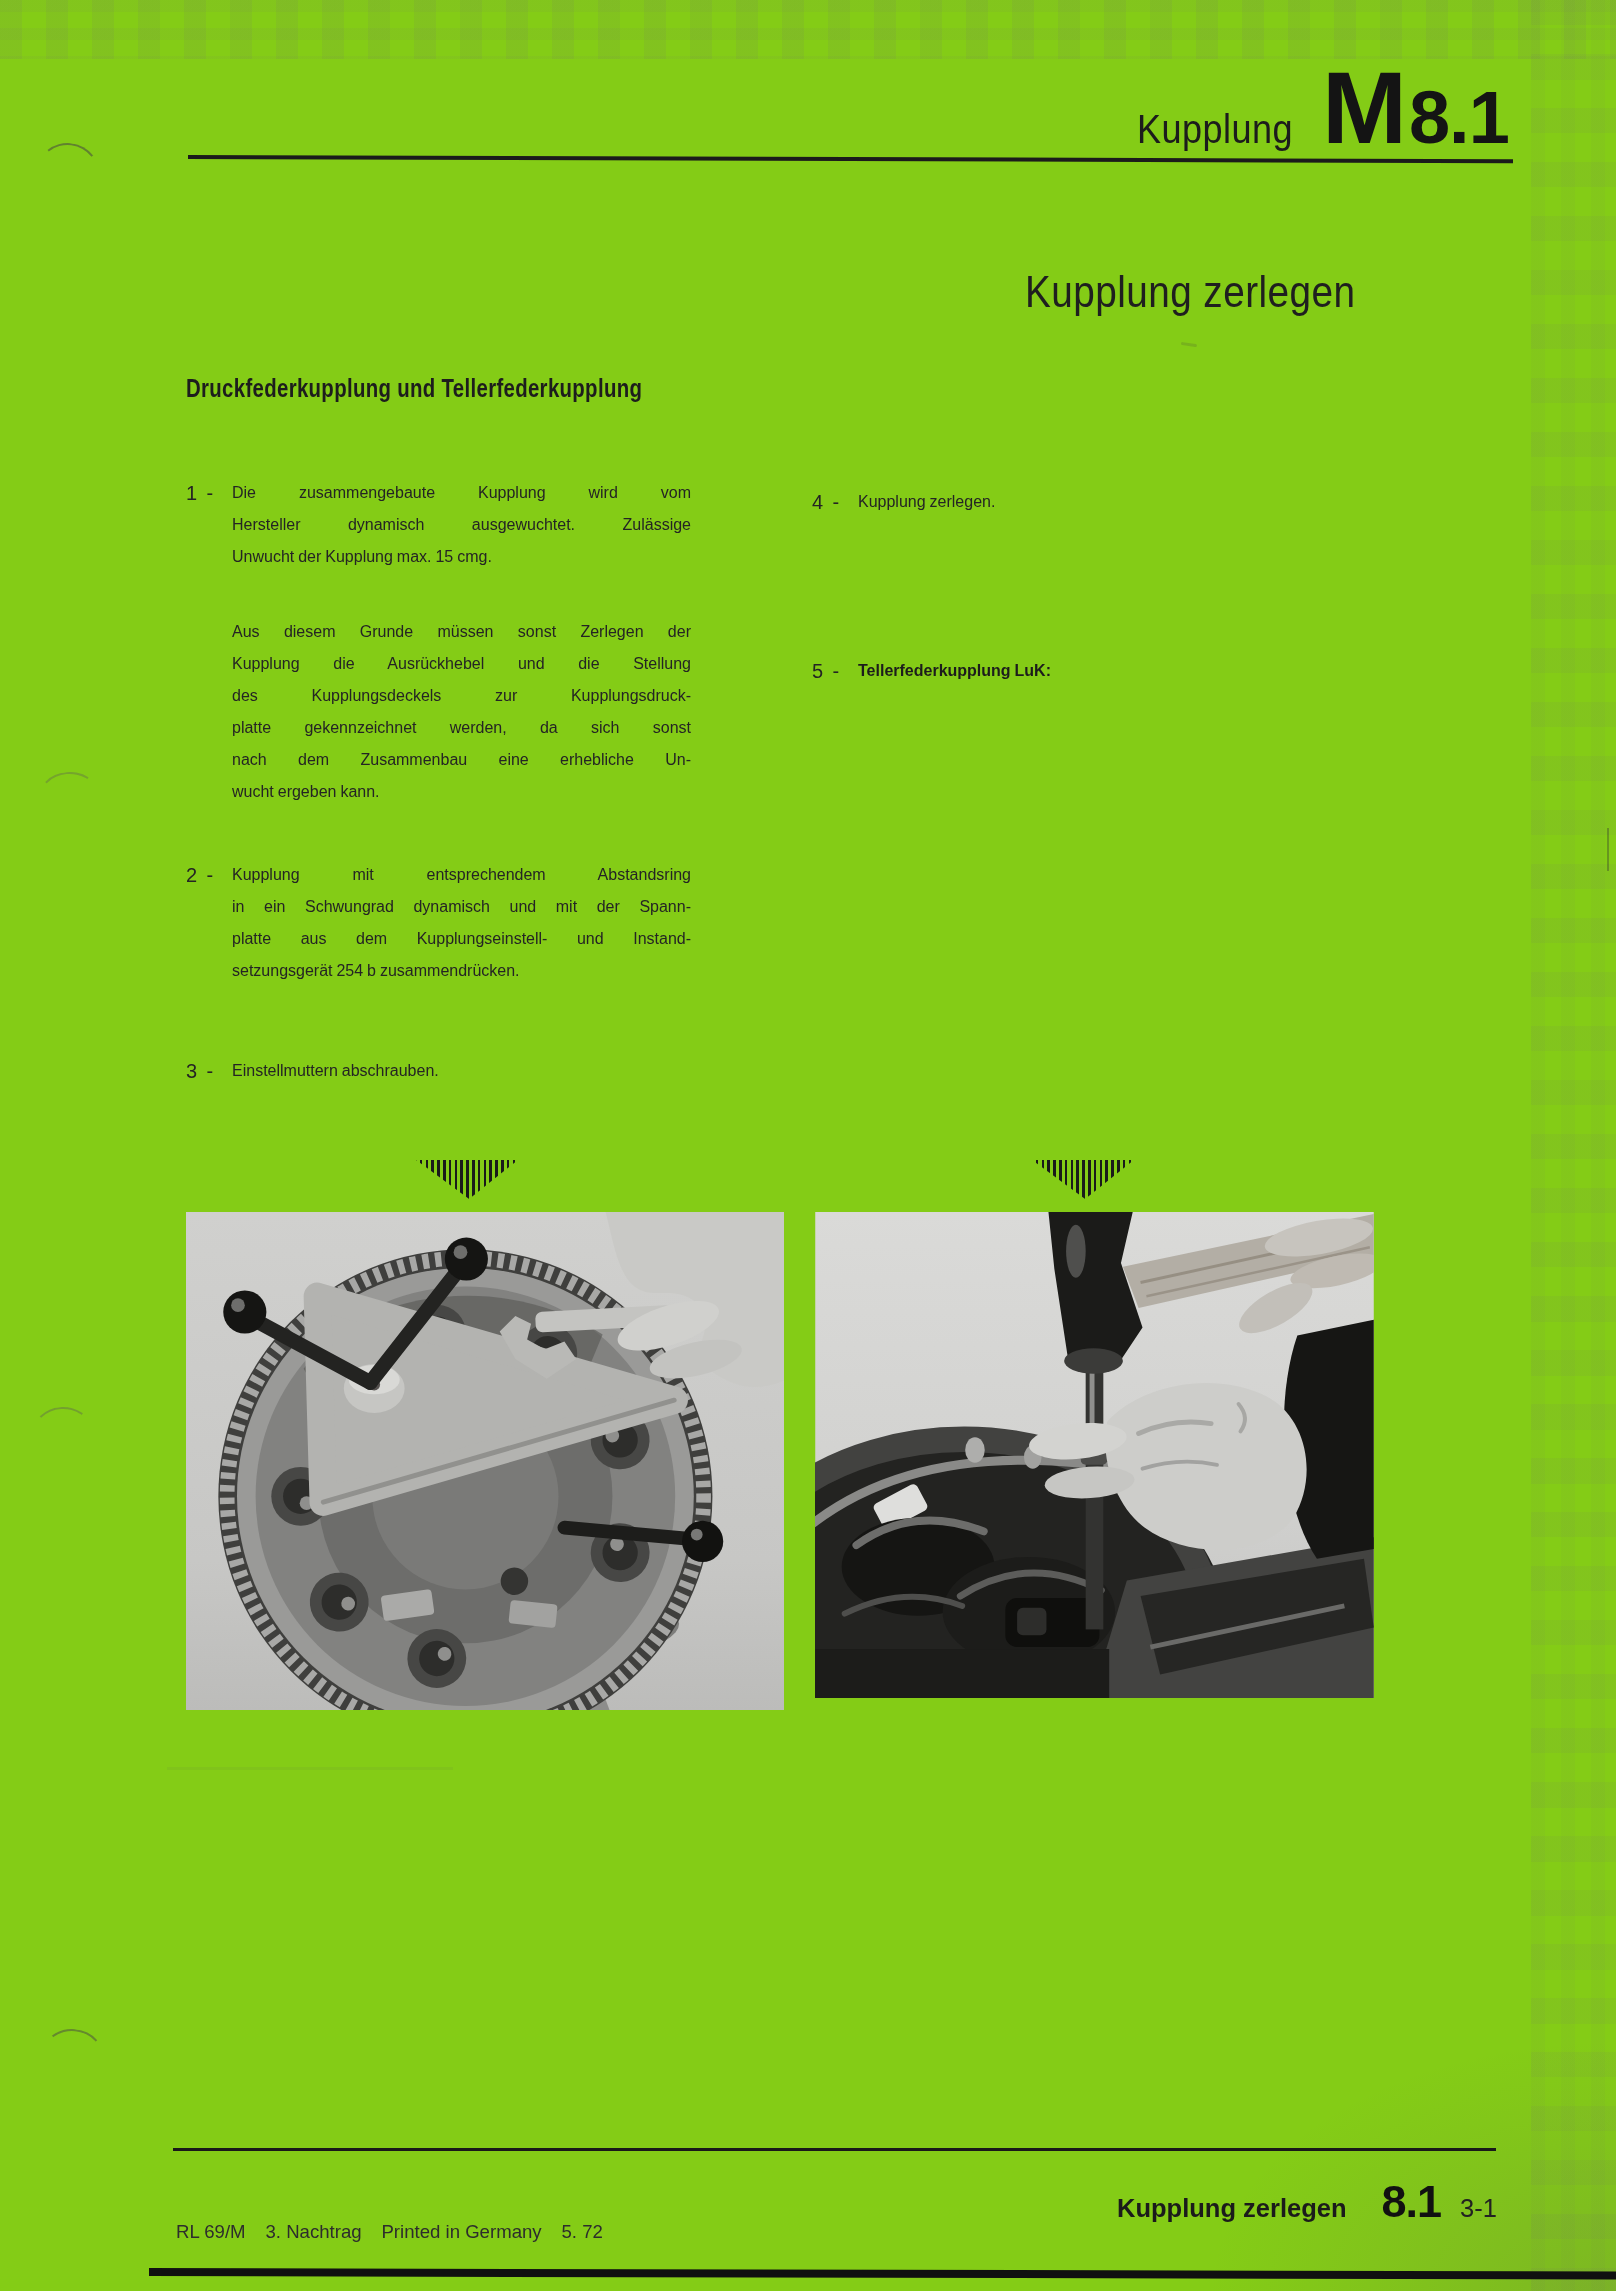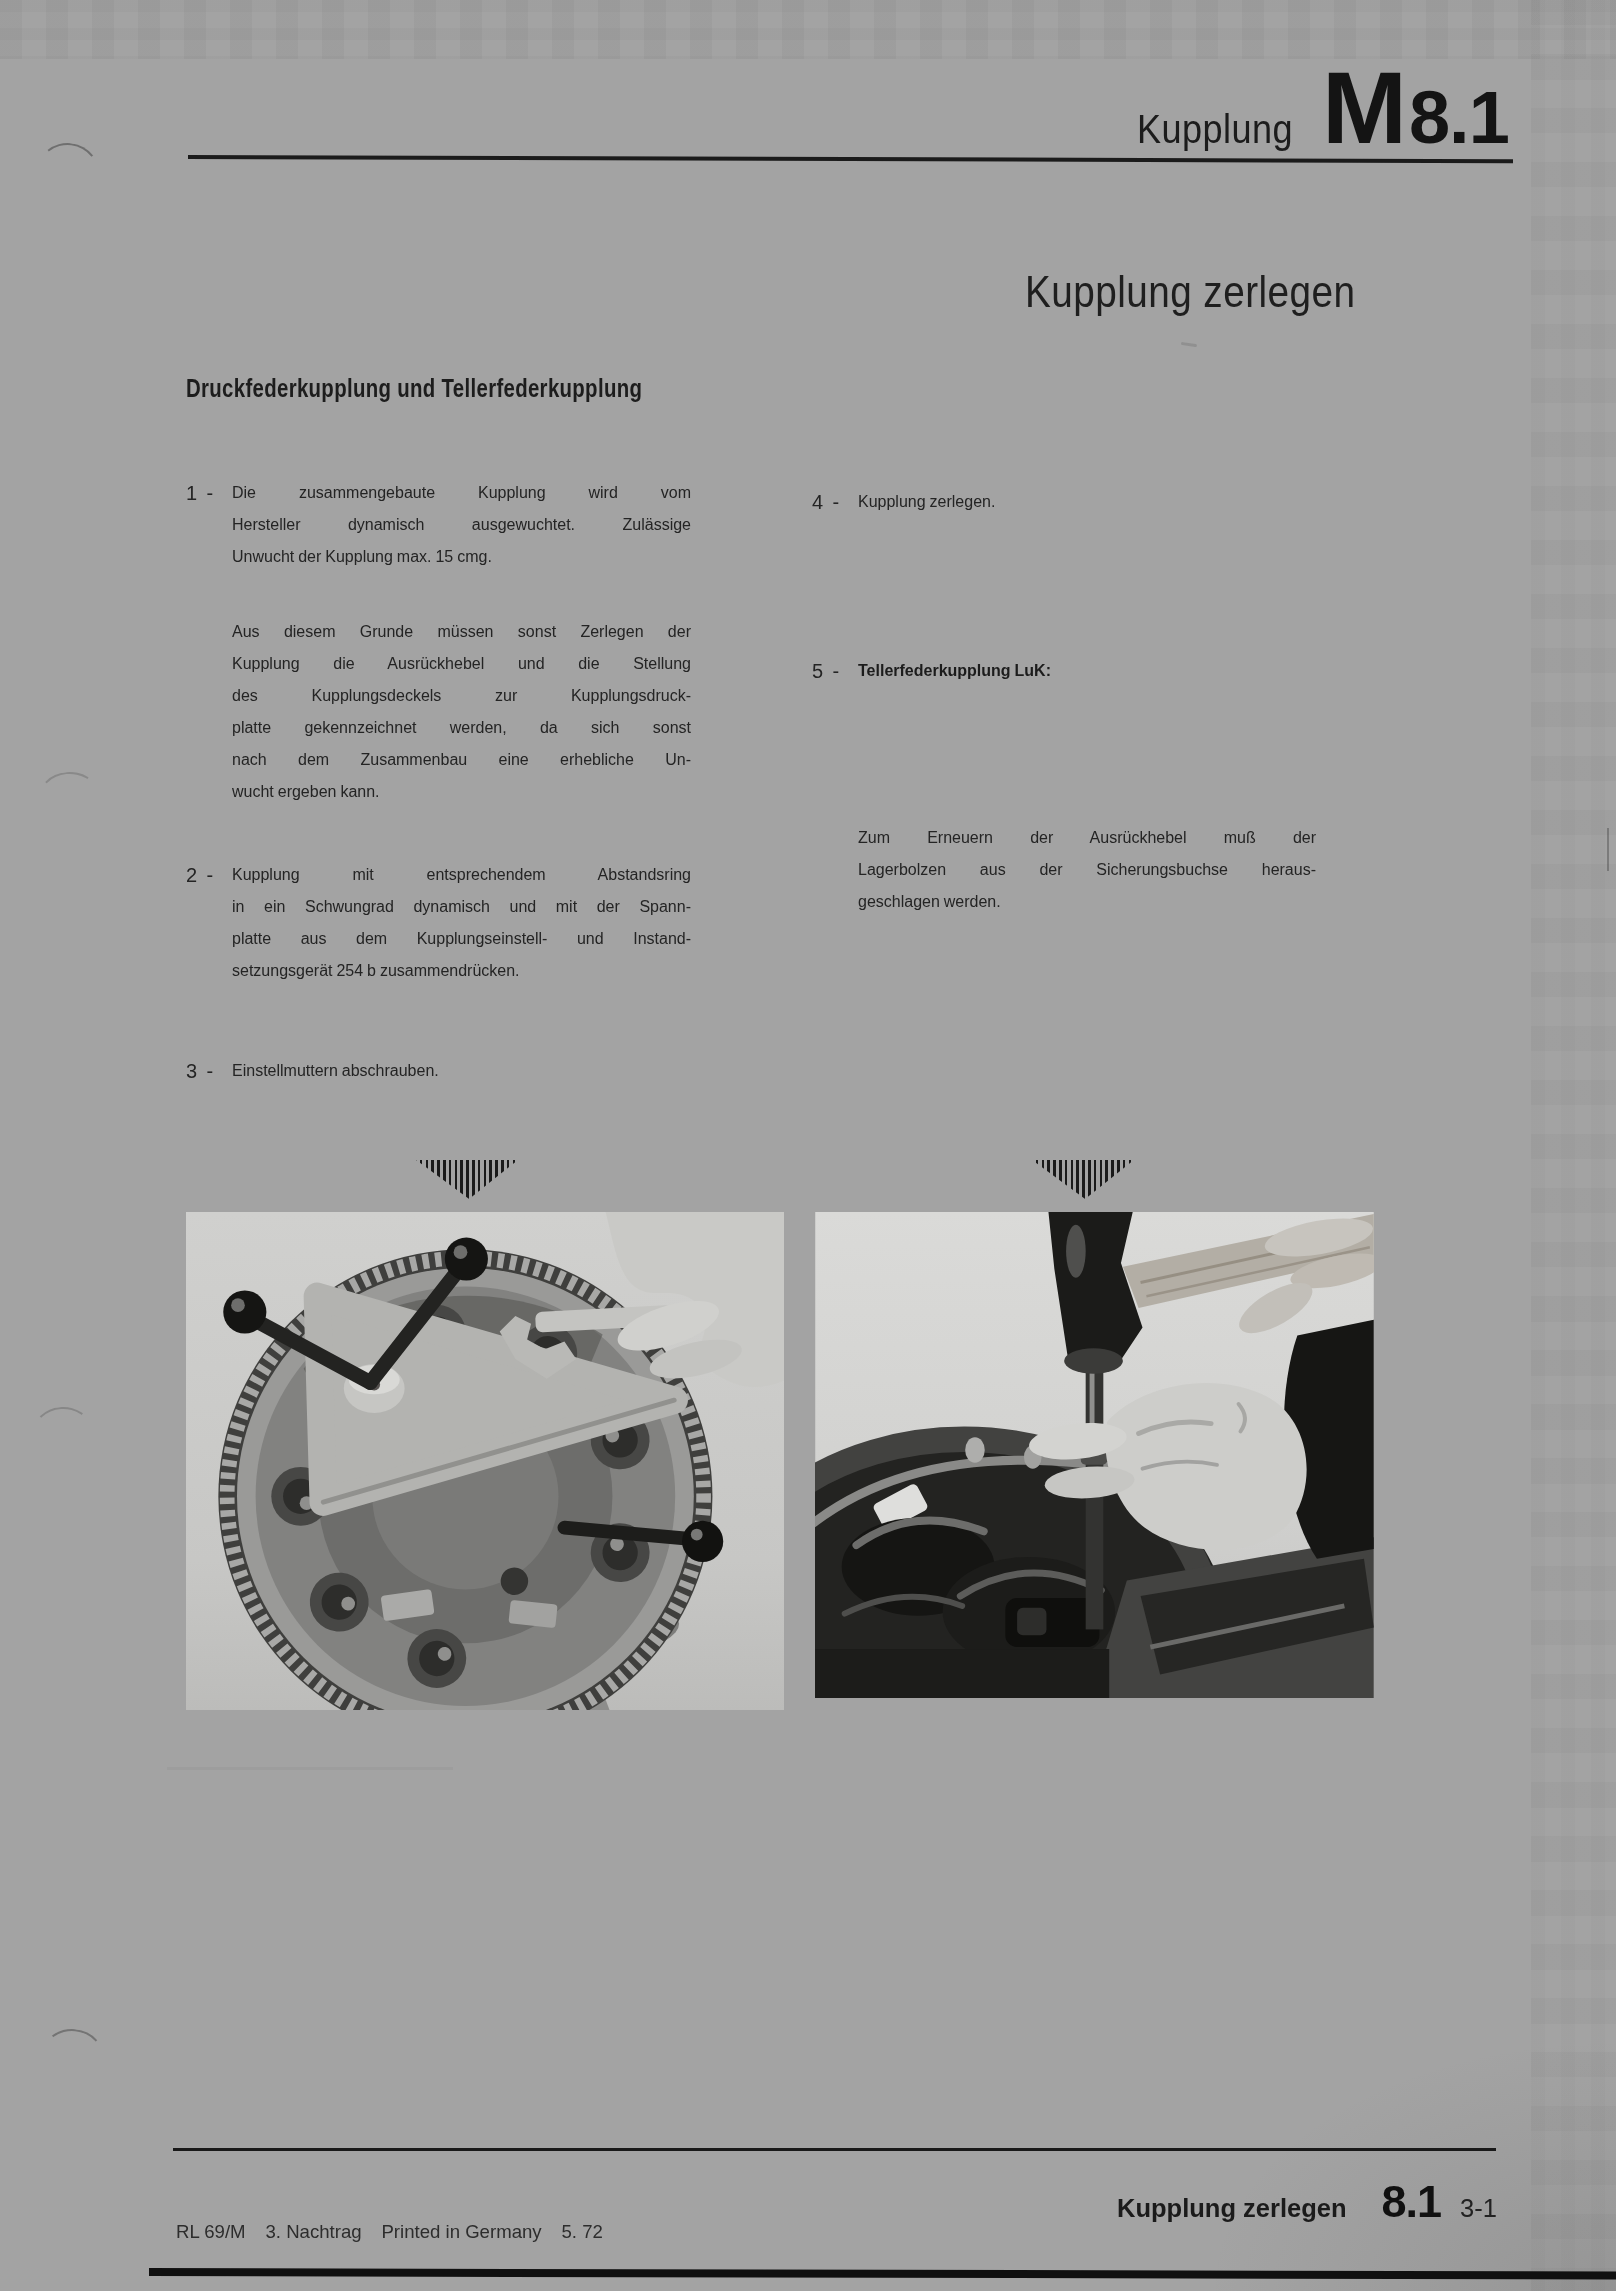--- a/index.html
+++ b/index.html
@@ -1,18 +1,18 @@
 <!DOCTYPE html>
 <html><head>
 <meta charset="utf-8">
 <style>
   html,body{margin:0;padding:0;background:#e9e9e8;}
   #page{
     position:relative;width:1616px;height:2292px;overflow:hidden;
-    background:#a3a3a3;
+    background:#84cc16;
     font-family:"Liberation Sans", sans-serif;
     color:#232323;
   }
   .abs{position:absolute;}
   
   .tex-top{left:0;top:0;width:1616px;height:59px;
     background:
       repeating-linear-gradient(90deg, rgba(110,110,110,0.10) 0 21.6px, rgba(0,0,0,0) 21.6px 46px),
       repeating-linear-gradient(180deg, rgba(110,110,110,0.07) 0 11.8px, rgba(0,0,0,0) 11.8px 28px);}
   .tex-right{left:1531px;top:0;width:85px;height:2292px;
@@ -155,25 +155,20 @@
   <div class="abs step" style="left:812px;top:655px;width:504px;">
     <div class="gutter">
       <span class="num">5</span>
       <span class="dash">-</span>
     </div>
     <div class="body">
       <div class="t-line end bold">Tellerfederkupplung LuK:</div>
     </div>
   </div>
 
-  <div class="abs note" style="left:858px;top:822px;width:458px;">
-    <div class="t-line">Zum Erneuern der Ausrückhebel muß der</div>
-    <div class="t-line">Lagerbolzen aus der Sicherungsbuchse heraus-</div>
-    <div class="t-line end">geschlagen werden.</div>
-  </div>
 
   <div class="abs hatch-arrow" style="left:414px;top:1160px;"></div>
   <div class="abs hatch-arrow" style="left:1030px;top:1160px;"></div>
 
   <div class="abs fig" style="left:186px;top:1212px;">
     <svg width="598" height="498" viewBox="0 0 610 508">
       <defs>
         <linearGradient id="pbg1" x1="0" y1="0" x2="0" y2="1">
           <stop offset="0" stop-color="#d0d0ce"></stop>
             <stop offset="0.7" stop-color="#c7c7c5"></stop>

